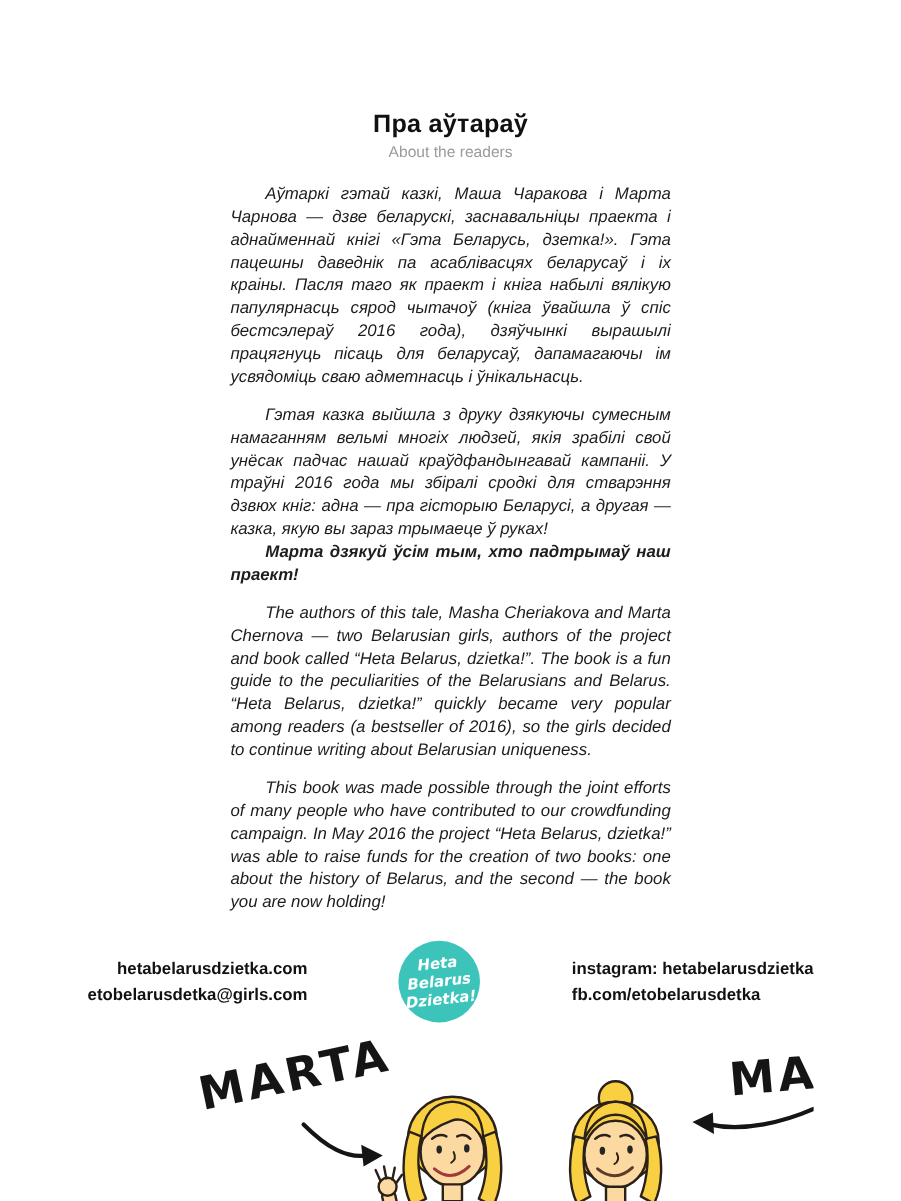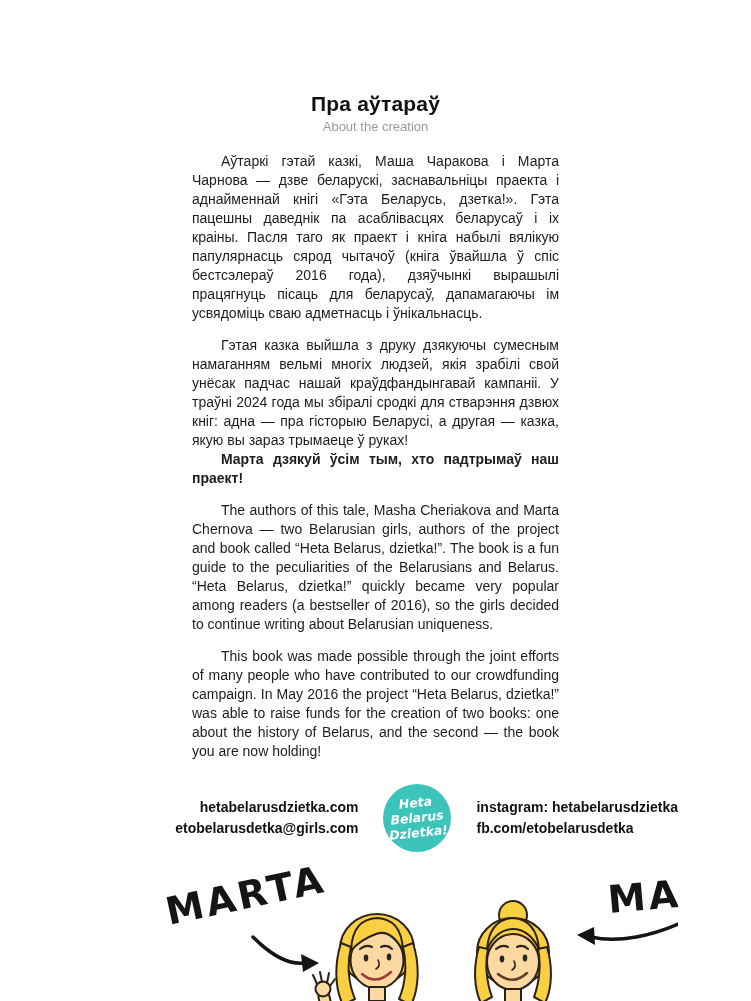--- a/index.html
+++ b/index.html
@@ -18,31 +18,32 @@
   .subtitle { font-size:13px; color:#9b9b9b; margin-top:3px; }
 
   .text-block { margin:18px 119px 0 119px; }
   .para {
     font-size:14px;
     line-height:19px;
     text-align:justify;
     text-indent:29px;
     color:#1d1d1d;
     margin-top:13px;
+    font-style:italic;
   }
   .para.first { margin-top:0; }
   .bold { font-weight:bold; }
   .no-gap { margin-top:0; }
 
   .contacts {
     margin-top:22px;
     display:flex;
-    justify-content:flex-end;
+    justify-content:space-between;
     align-items:center;
-    gap:24px;
+    gap:12px;
   }
   .contact-col { font-size:14px; font-weight:bold; line-height:21px; color:#111; }
   .right-align { text-align:right; }
   .badge { flex:0 0 auto; display:block; }
   .badge text {
     font-family:"DejaVu Sans", sans-serif;
     font-style:italic;
     font-weight:bold;
     font-size:12.5px;
     fill:#ffffff;
@@ -61,26 +62,26 @@
   .outline { stroke:#2b2118; stroke-width:2; stroke-linejoin:round; }
   .feature { stroke:#2b2118; fill:none; stroke-linecap:round; }
 </style>
 </head>
 <body>
 
 <div class="page">
 
   <header>
     <h1>Пра аўтараў</h1>
-    <div class="subtitle">About the creation</div>
+    <div class="subtitle">About the readers</div>
   </header>
 
   <main class="text-block">
     <p class="para first">Аўтаркі гэтай казкі, Маша Чаракова і Марта Чарнова — дзве беларускі, заснавальніцы праекта і аднайменнай кнігі «Гэта Беларусь, дзетка!». Гэта пацешны даведнік па асаблівасцях беларусаў і іх краіны. Пасля таго як праект і кніга набылі вялікую папулярнасць сярод чытачоў (кніга ўвайшла ў спіс бестсэлераў 2016 года), дзяўчынкі вырашылі працягнуць пісаць для беларусаў, дапамагаючы ім усвядоміць сваю адметнасць і ўнікальнасць.</p>
-    <p class="para">Гэтая казка выйшла з друку дзякуючы сумесным намаганням вельмі многіх людзей, якія зрабілі свой унёсак падчас нашай краўдфандынгавай кампаніі. У траўні 2024 года мы збіралі сродкі для стварэння дзвюх кніг: адна — пра гісторыю Беларусі, а другая — казка, якую вы зараз трымаеце ў руках!</p>
+    <p class="para">Гэтая казка выйшла з друку дзякуючы сумесным намаганням вельмі многіх людзей, якія зрабілі свой унёсак падчас нашай краўдфандынгавай кампаніі. У траўні 2016 года мы збіралі сродкі для стварэння дзвюх кніг: адна — пра гісторыю Беларусі, а другая — казка, якую вы зараз трымаеце ў руках!</p>
     <p class="para bold no-gap">Марта дзякуй ўсім тым, хто падтрымаў наш праект!</p>
     <p class="para">The authors of this tale, Masha Cheriakova and Marta Chernova — two Belarusian girls, authors of the project and book called “Heta Belarus, dzietka!”. The book is a fun guide to the peculiarities of the Belarusians and Belarus. “Heta Belarus, dzietka!” quickly became very popular among readers (a bestseller of 2016), so the girls decided to continue writing about Belarusian uniqueness.</p>
     <p class="para">This book was made possible through the joint efforts of many people who have contributed to our crowdfunding campaign. In May 2016 the project “Heta Belarus, dzietka!” was able to raise funds for the creation of two books: one about the history of Belarus, and the second — the book you are now holding!</p>
   </main>
 
   <section class="contacts">
     <div class="contact-col right-align">
       <div>hetabelarusdzietka.com</div>
       <div>etobelarusdetka@girls.com</div>
     </div>

